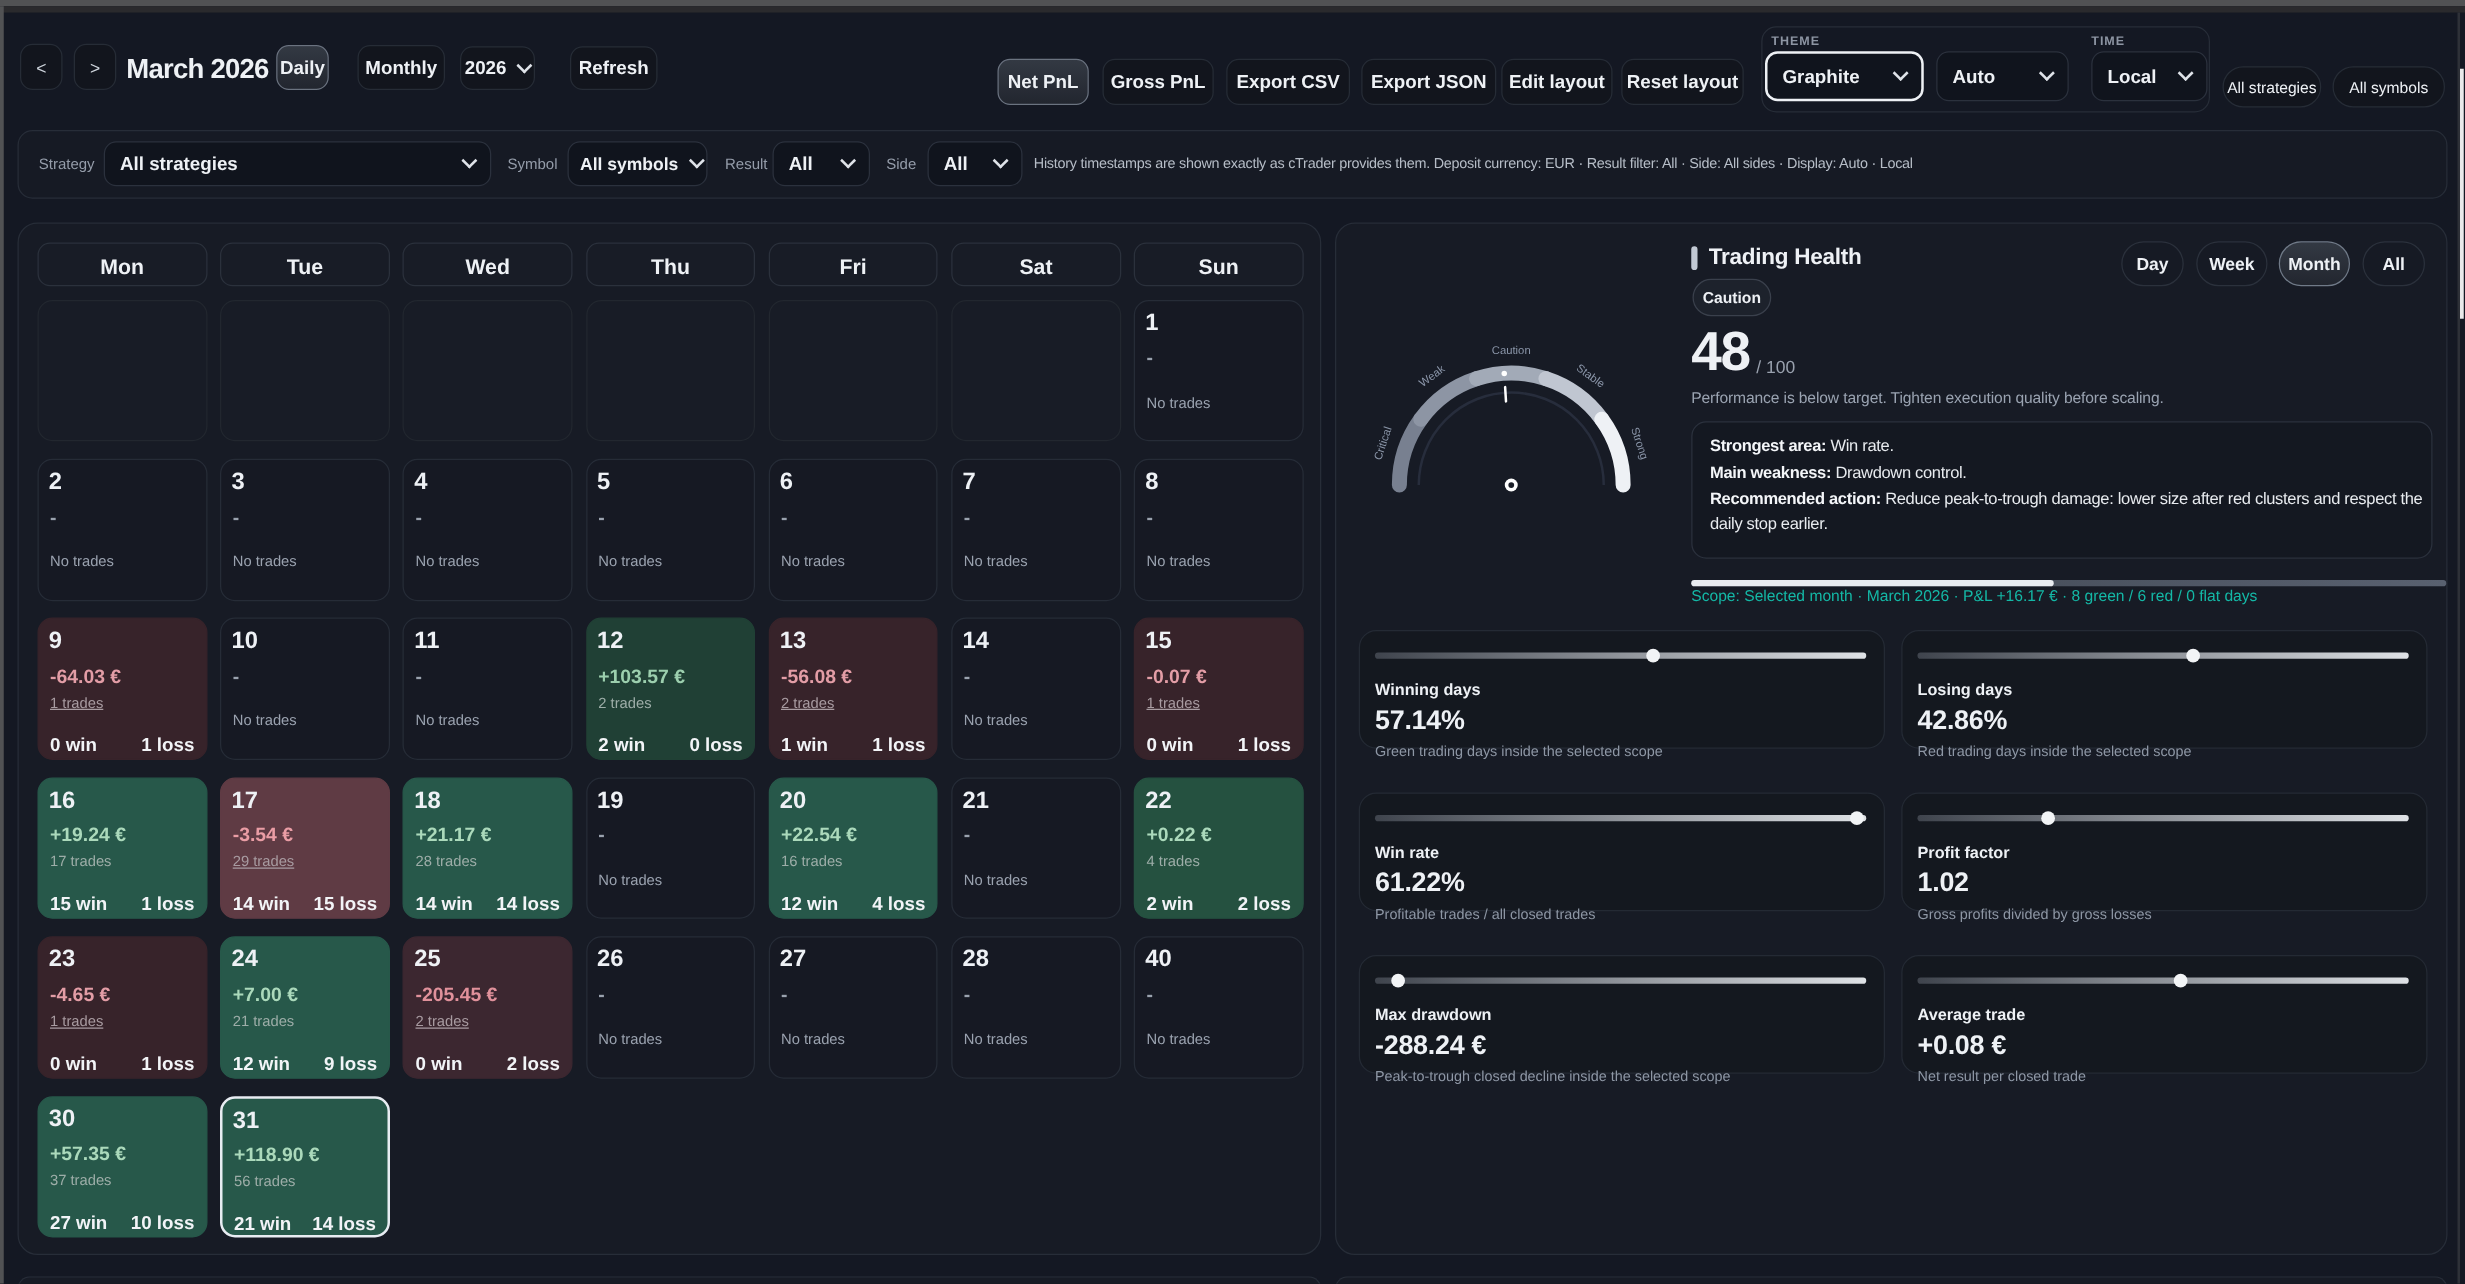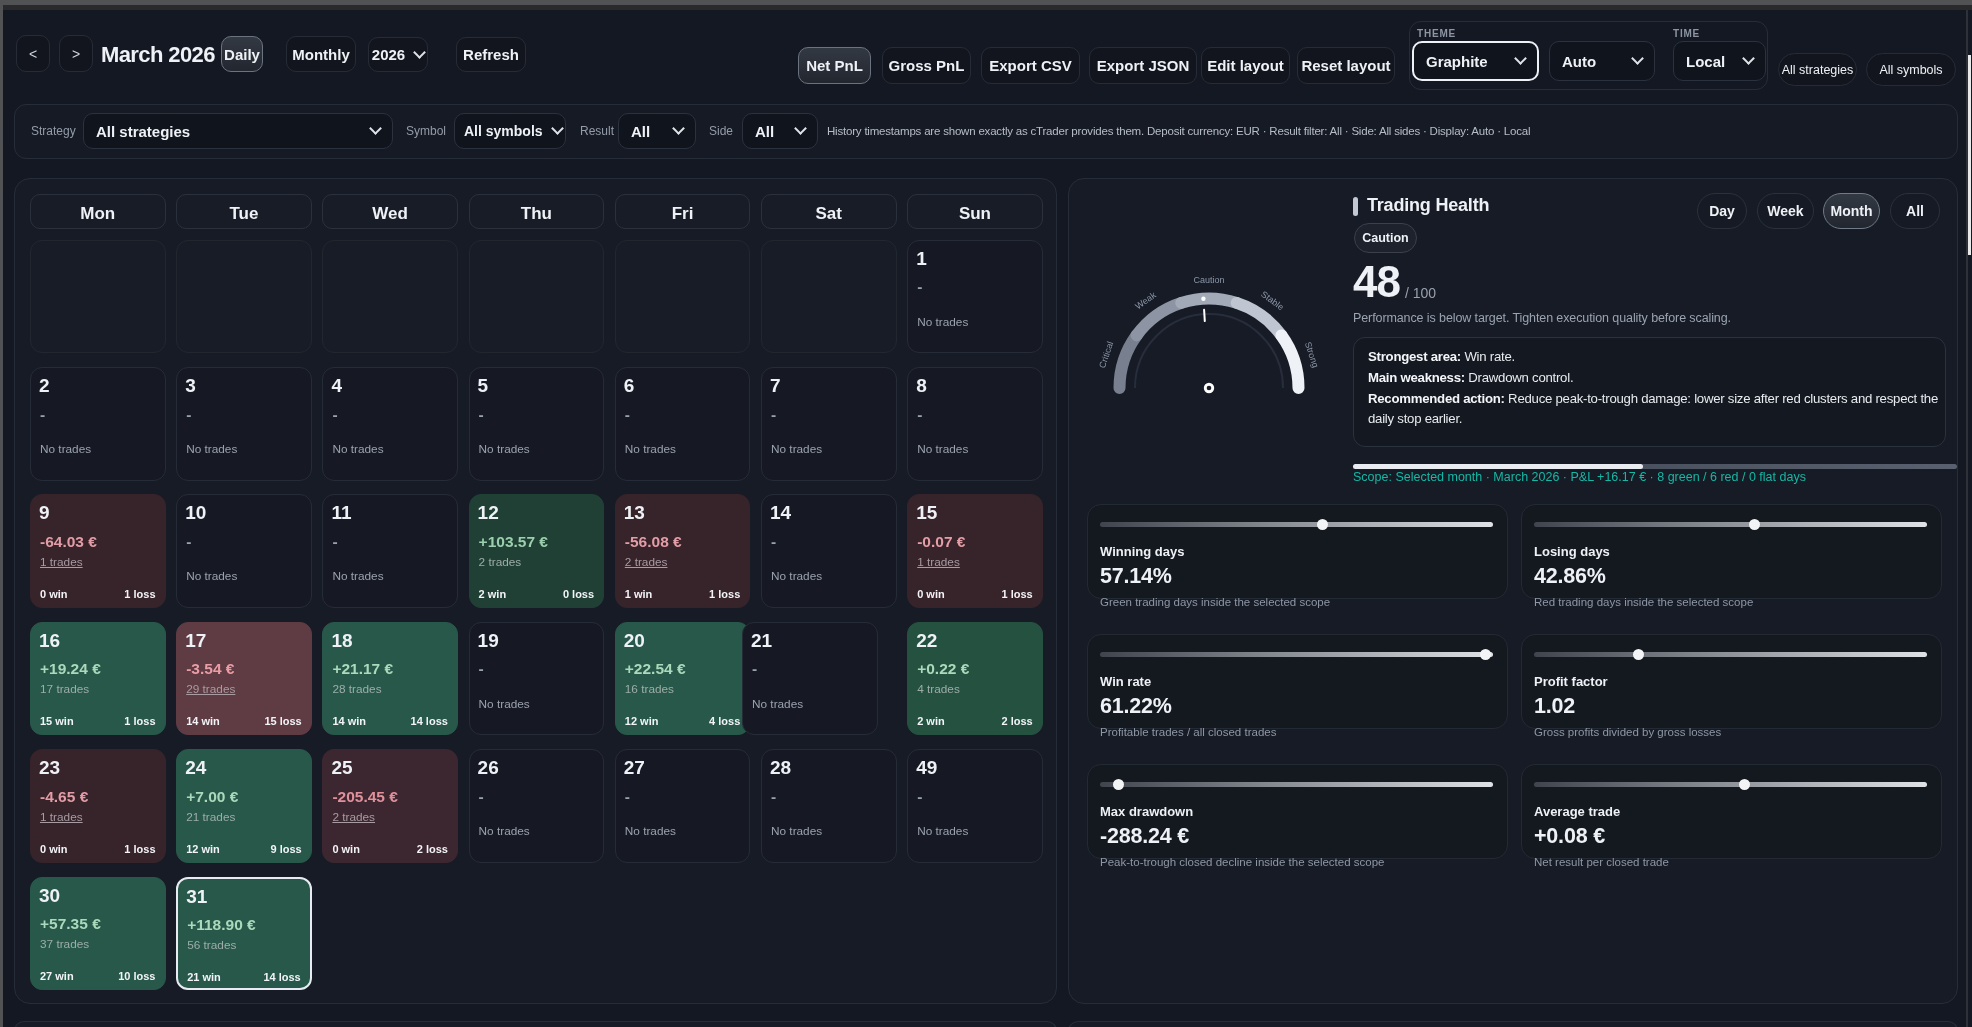--- a/index.html
+++ b/index.html
@@ -72,21 +72,21 @@
 
 
 #calPanel { left:14px; top:178px; width:1043px; height:826px; background:#171b25; border:1px solid #272d38; border-radius:16px; }
 .dayhdr { position:absolute; top:194px; height:35px; padding-top:5px; width:135.5px; background:#181c26; border:1px solid #2b313c; border-radius:10px;
   display:flex; align-items:center; justify-content:center; font-size:17px; font-weight:700; }
 .cell { position:absolute; width:135.5px; height:113.5px; border-radius:12px; background:#161923; border:1px solid #262c37; padding:7px 8px; }
 .cell.empty { background:#181c26; border-color:#22272f; }
 .cell .num { font-size:19px; font-weight:700; line-height:21px; }
 .cell .pnl { position:absolute; left:9px; top:37.5px; font-size:15.5px; font-weight:700; color:#9aa2ae; }
 .cell .trd { position:absolute; left:9px; top:59.5px; font-size:11.8px; color:#9aa2af; }
-.cell .wl { position:absolute; left:9px; right:9px; top:92.5px; display:flex; justify-content:space-between; font-size:11px; font-weight:700; color:#f2f4f7; }
+.cell .wl { position:absolute; left:9px; right:9px; top:92.5px; display:flex; justify-content:space-between; font-size:15px; font-weight:700; color:#f2f4f7; }
 .cell.g  { background:#27584a; border-color:#27584a; }
 .cell.gd { background:#204035; border-color:#204035; }
 .cell.gm { background:#255140; border-color:#255140; }
 .cell.r  { background:#5f3b44; border-color:#5f3b44; }
 .cell.rm { background:#3c2730; border-color:#3c2730; }
 .cell.rd { background:#37232a; border-color:#37232a; }
 .cell.g .pnl, .cell.gm .pnl { color:#abd9bb; }
 .cell.gd .pnl { color:#9ccfae; }
 .cell.r .pnl { color:#ea9da5; } .cell.rm .pnl { color:#e0919b; }
 .cell.rd .pnl { color:#e39da6; }
@@ -312,21 +312,21 @@
     </div>
     <div class="cell g" style="left:614.8px;top:621.8px">
       <div class="num">20</div>
       <div class="pnl">+22.54 €</div>
       <div class="trd">16 trades</div>
       <div class="wl">
         <span>12 win</span>
         <span>4 loss</span>
       </div>
     </div>
-    <div class="cell " style="left:742px;top:621.8px">
+    <div class="cell " style="left:761px;top:621.8px">
       <div class="num">21</div>
       <div class="pnl">-</div>
       <div class="trd" style="top:74px">No trades</div>
     </div>
     <div class="cell gm" style="left:907.2px;top:621.8px">
       <div class="num">22</div>
       <div class="pnl">+0.22 €</div>
       <div class="trd">4 trades</div>
       <div class="wl">
         <span>2 win</span>
@@ -369,21 +369,21 @@
       <div class="num">27</div>
       <div class="pnl">-</div>
       <div class="trd" style="top:74px">No trades</div>
     </div>
     <div class="cell " style="left:761px;top:749.2px">
       <div class="num">28</div>
       <div class="pnl">-</div>
       <div class="trd" style="top:74px">No trades</div>
     </div>
     <div class="cell " style="left:907.2px;top:749.2px">
-      <div class="num">49</div>
+      <div class="num">40</div>
       <div class="pnl">-</div>
       <div class="trd" style="top:74px">No trades</div>
     </div>
     <div class="cell g" style="left:30px;top:876.6px">
       <div class="num">30</div>
       <div class="pnl">+57.35 €</div>
       <div class="trd">37 trades</div>
       <div class="wl">
         <span>27 win</span>
         <span>10 loss</span>

